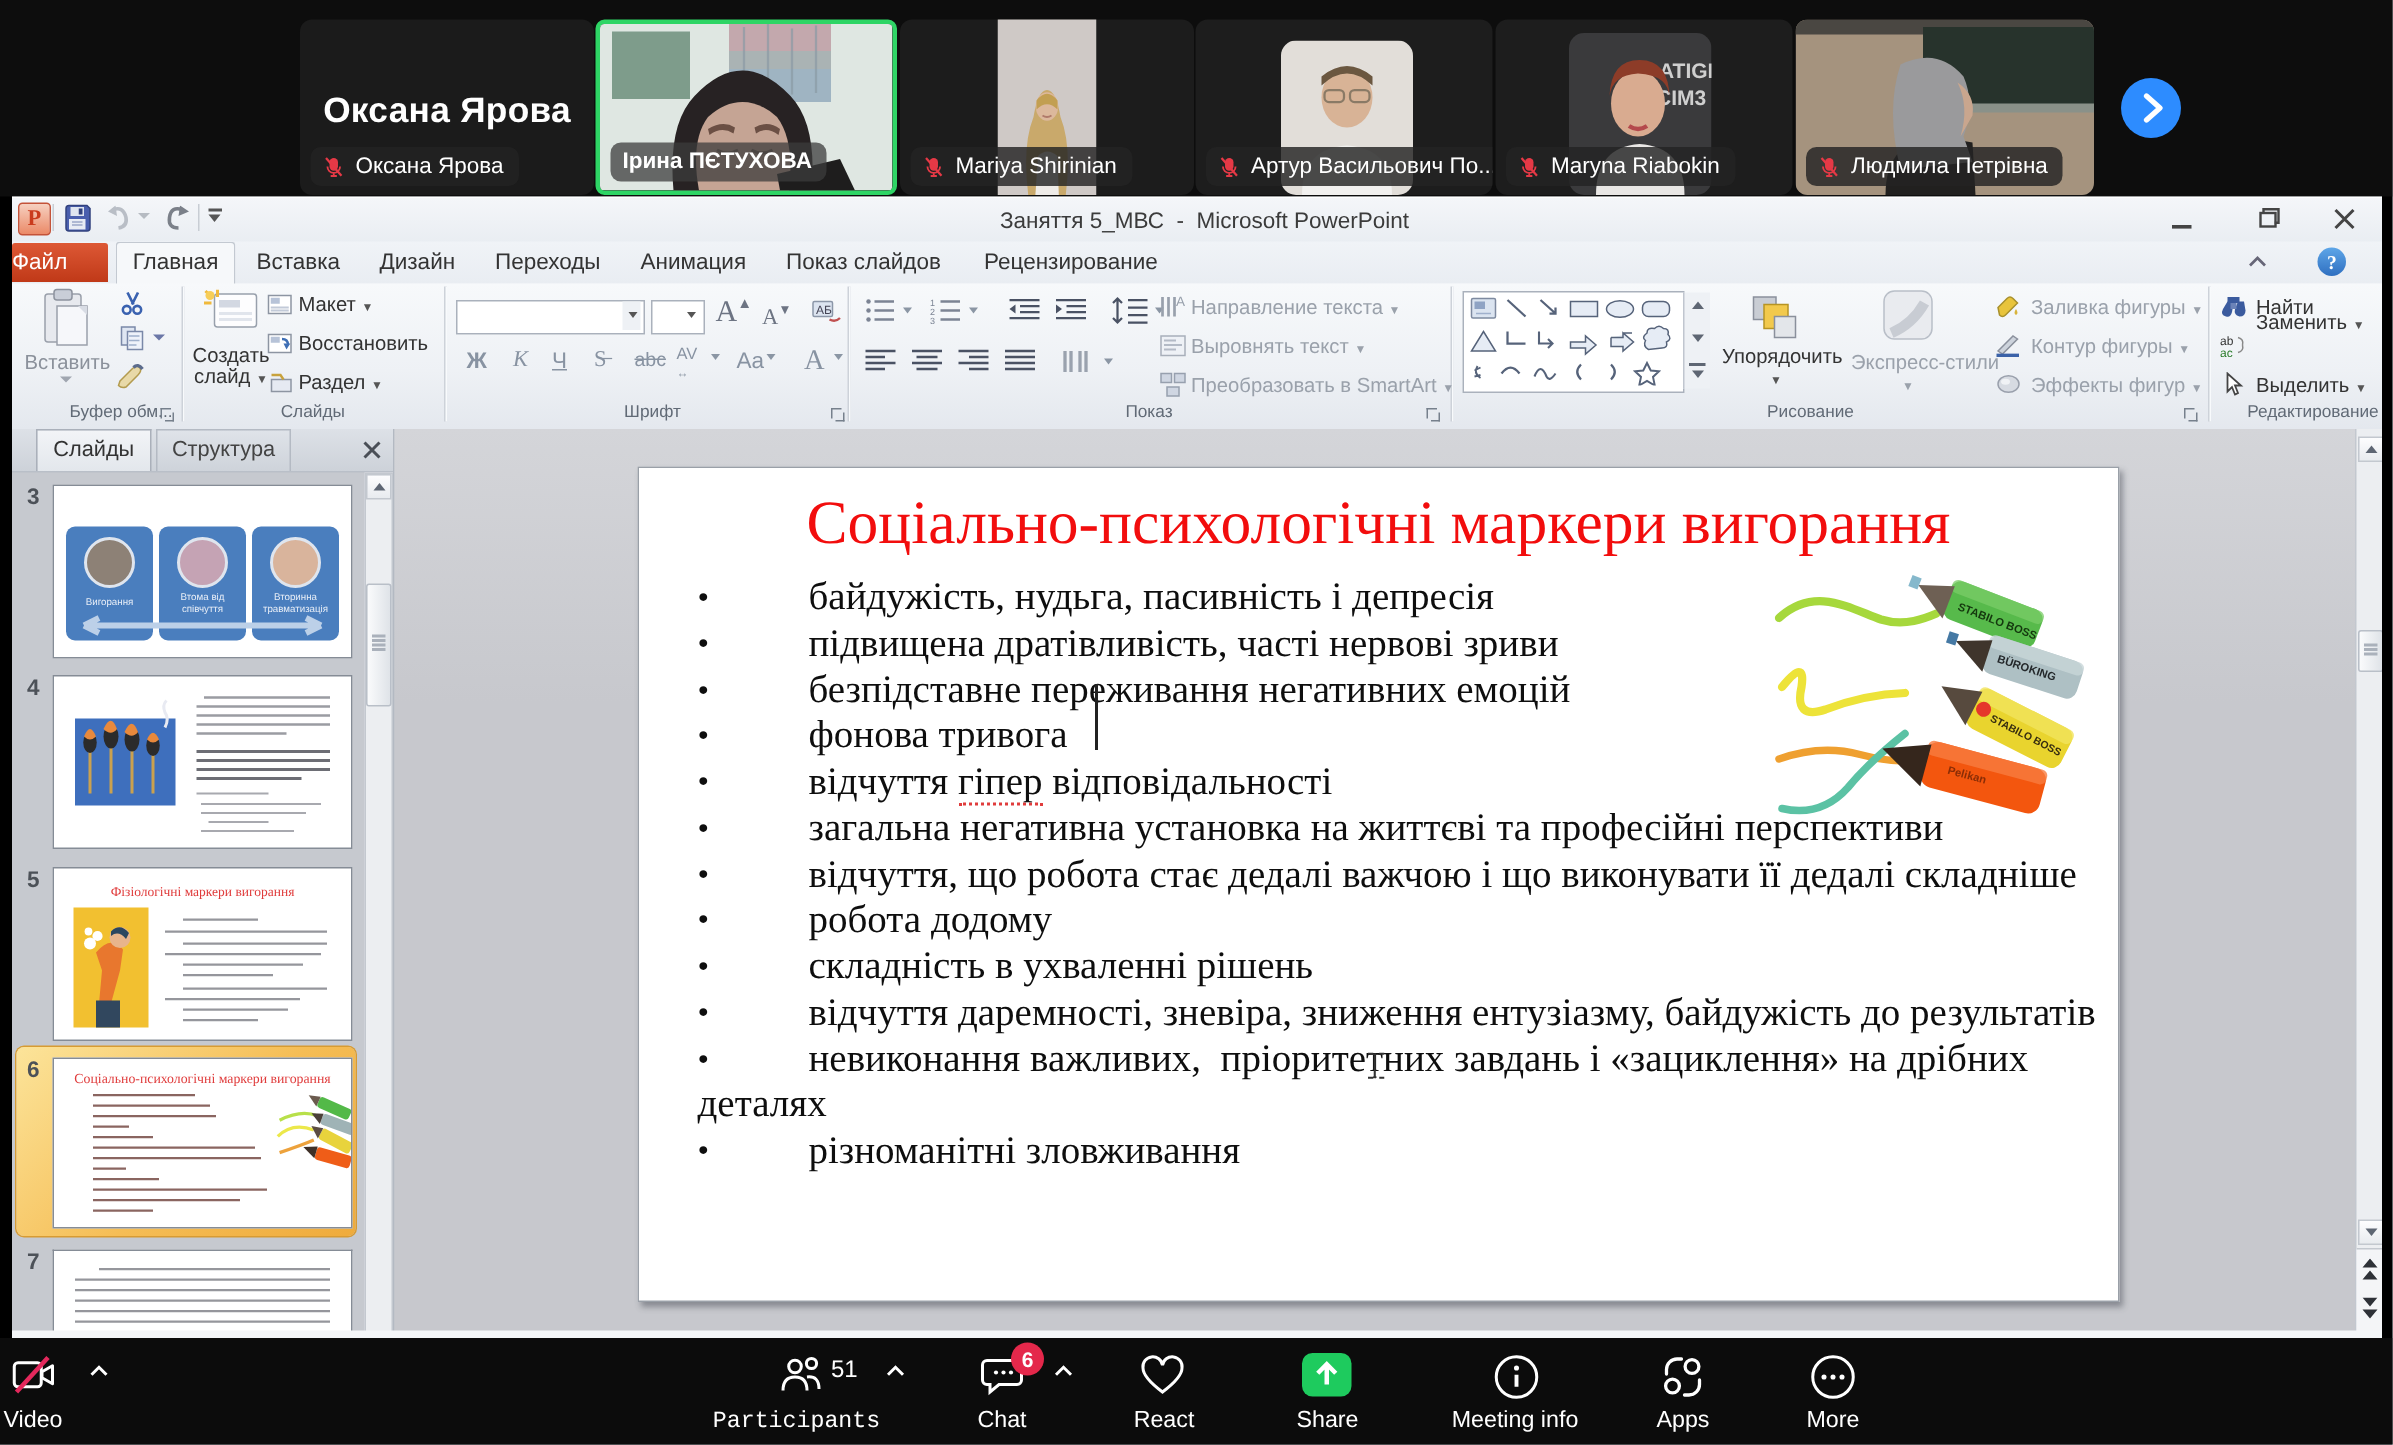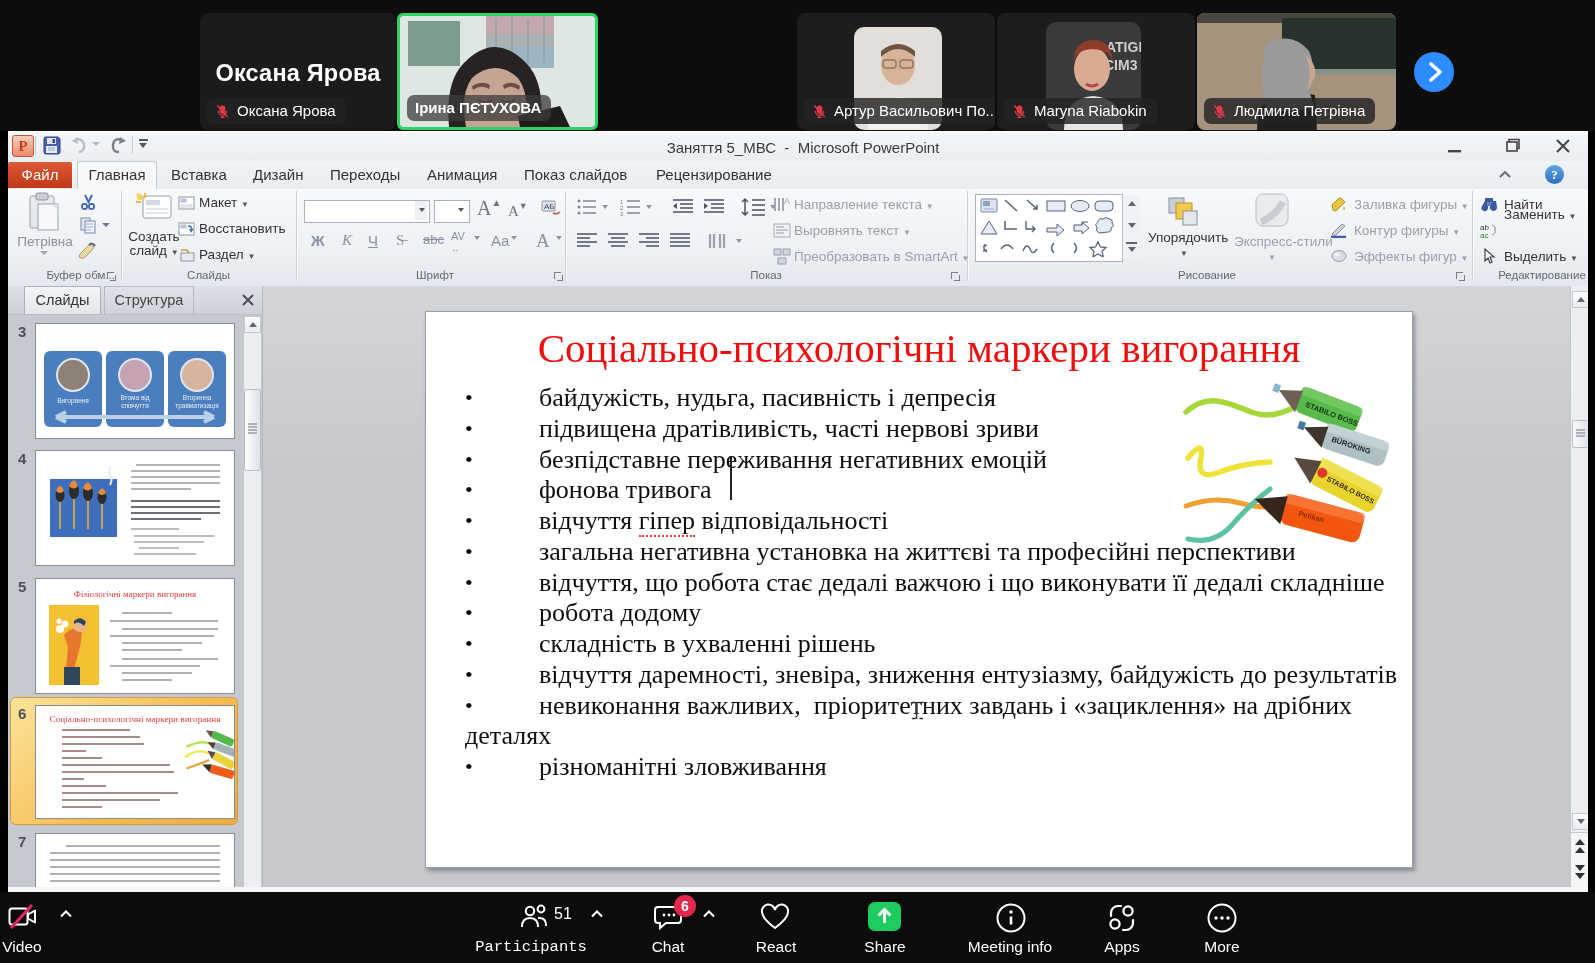--- a/index.html
+++ b/index.html
@@ -50,20 +50,35 @@
       <path d="M49 111 Q45 67 63 48 Q79 31 95 31 Q111 31 127 48 Q145 67 141 111 Z" fill="#272223"></path>
       <path d="M66 111 Q60 78 72 62 Q83 52 95 52 Q107 52 118 62 Q130 78 126 111 Z" fill="#c5a494"></path>
       <path d="M72 70 q10 -6 18 -1 l-1 4 q-8 -5 -16 1 z" fill="#6b4f44"></path>
       <path d="M103 69 q9 -5 17 1 l-1 4 q-8 -6 -15 -1 z" fill="#6b4f44"></path>
       <path d="M78 84 q7 4 14 0 M101 84 q7 4 14 0" stroke="#7a6257" stroke-width="2" fill="none"></path>
       <path d="M118 100 L160 90 L170 111 L120 111 Z" fill="#1e1d1d"></path>
     </svg>
     <div class="vlabel" style="background:rgba(60,60,60,.75);">Ірина ПЄТУХОВА</div>
   </div>
 
+  <div class="vtile" style="left:600px;width:196px;background:#1c1c1c;">
+    <svg class="abs" style="left:65px;top:-3px" width="66" height="124" viewBox="0 0 66 124">
+      <rect width="66" height="124" fill="#cfc9c6"></rect>
+      <path d="M21 124 Q16 88 24 68 Q27 50 33 50 Q39 50 42 68 Q50 88 45 124 Z" fill="#c9a96b"></path>
+      <ellipse cx="33" cy="61" rx="7.5" ry="9.5" fill="#dcb89c"></ellipse>
+      <path d="M26 57 Q33 48 40 57 L40 63 Q33 56 26 63 Z" fill="#c29f52"></path>
+      <path d="M30 67 q3 2 6 0" stroke="#b07a6a" stroke-width="1.2" fill="none"></path>
+      <path d="M25 124 L27 94 Q33 88 40 94 L41 124 Z" fill="#efece8"></path>
+    </svg>
+    <div class="vlabel"><svg width="15" height="15" viewBox="0 0 16 16">
+          <path d="M5 4.5v3a3 3 0 0 0 6 0v-3a3 3 0 0 0-6 0z" fill="#e63946"></path>
+          <path d="M3.5 7.5a4.5 4.5 0 0 0 9 0M8 12v2.2M5.8 14.2h4.4" stroke="#e63946" stroke-width="1.3" fill="none"></path>
+          <path d="M2.5 1.5 13.5 14" stroke="#e63946" stroke-width="1.6"></path>
+        </svg>Mariya Shirinian</div>
+  </div>
 
   <div class="vtile" style="left:797px;width:198px;background:#1d1d1d;">
     <svg class="abs" style="left:57px;top:14px" width="88" height="103" viewBox="0 0 88 103">
       <rect width="88" height="103" rx="10" fill="#e2ded9"></rect>
       <ellipse cx="44" cy="38" rx="17" ry="20" fill="#d8b396"></ellipse>
       <path d="M27 30 Q44 14 61 30 L61 24 Q44 10 27 24 Z" fill="#6b5740"></path>
       <path d="M14 103 Q14 72 44 70 Q74 72 74 103 Z" fill="#f2f1ef"></path>
       <rect x="29" y="33" width="13" height="8" rx="3" fill="none" stroke="#8a7a66" stroke-width="1.5"></rect>
       <rect x="46" y="33" width="13" height="8" rx="3" fill="none" stroke="#8a7a66" stroke-width="1.5"></rect>
     </svg>
@@ -149,21 +164,21 @@
     <svg class="abs" style="left:1488px;top:5px" width="30" height="18" viewBox="0 0 30 18">
         <rect x="11" y="5" width="10" height="9" fill="none" stroke="#444" stroke-width="1.6"></rect>
         <path d="M13 5 v-2.5 h10 v9 h-2.5" fill="none" stroke="#444" stroke-width="1.6"></path>
       </svg>
     <svg class="abs" style="left:1540px;top:5px" width="30" height="18" viewBox="0 0 30 18">
         <path d="M9 3 L21 15 M21 3 L9 15" stroke="#444" stroke-width="2"></path>
       </svg>
   </div>
 
   <div class="abs" style="left:0;top:30px;width:1580px;height:28px;background:linear-gradient(#f0f3f7,#e9edf2);">
-    <div class="abs" style="left:0px;top:1px;width:64px;height:26px;background:linear-gradient(#dd5835,#c03918);border-radius:2px 2px 0 0;color:#fff;font-size:15px;text-align:center;line-height:26px;">Файл</div>
+    <div class="abs" style="left:0px;top:1px;width:64px;height:26px;background:linear-gradient(#dd5835,#c03918);border-radius:2px 2px 0 0;color:#fff;font-size:15px;line-height:26px;">Файл</div>
     <div class="abs" style="left:69px;top:0px;width:78px;height:28px;background:#f6f8fa;border:1px solid #c3c9d1;border-bottom:none;border-radius:3px 3px 0 0;color:#333;font-size:15px;text-align:center;line-height:26px;">Главная</div>
     <div class="abs" style="left:163px;top:0;color:#333;font-size:15px;line-height:28px;">Вставка</div>
     <div class="abs" style="left:245px;top:0;color:#333;font-size:15px;line-height:28px;">Дизайн</div>
     <div class="abs" style="left:322px;top:0;color:#333;font-size:15px;line-height:28px;">Переходы</div>
     <div class="abs" style="left:419px;top:0;color:#333;font-size:15px;line-height:28px;">Анимация</div>
     <div class="abs" style="left:516px;top:0;color:#333;font-size:15px;line-height:28px;">Показ слайдов</div>
     <div class="abs" style="left:648px;top:0;color:#333;font-size:15px;line-height:28px;">Рецензирование</div>
     <div class="abs" style="left:775px;top:0;color:#333;font-size:15px;line-height:28px;margin-top:28px;">Вид</div>
     <svg class="abs" style="left:1488px;top:7px" width="18" height="14" viewBox="0 0 18 14">
         <path d="M4 9 9 4 14 9" stroke="#667" stroke-width="1.8" fill="none"></path>
@@ -189,21 +204,21 @@
       <div class="glaunch" style="left:544px;"></div>
       <div class="glaunch" style="left:941px;"></div>
       <div class="glaunch" style="left:1446px;"></div>
 
     <svg class="abs" style="left:18px;top:3px" width="38" height="44" viewBox="0 0 38 44">
       <rect x="4" y="4" width="24" height="32" rx="2" fill="#e7e9ee" stroke="#9aa0ab"></rect>
       <rect x="10" y="1" width="12" height="7" rx="2" fill="#c9ced8" stroke="#8d939e"></rect>
       <rect x="12" y="12" width="20" height="26" fill="#f6f7fa" stroke="#9aa0ab"></rect>
       <path d="M26 12 h6 l0 6" fill="#d8dce4"></path>
     </svg>
-    <div class="rtxt" style="left:6px;top:46px;width:62px;text-align:center;color:#8b919b;">Петрівна</div>
+    <div class="rtxt" style="left:6px;top:46px;width:62px;text-align:center;color:#8b919b;">Вставить</div>
     <div class="abs" style="left:32px;top:62px;width:0;height:0;border-left:4px solid transparent;border-right:4px solid transparent;border-top:4px solid #a0a6b0;"></div>
     <svg class="abs" style="left:72px;top:5px" width="17" height="17" viewBox="0 0 17 17">
         <path d="M5 1 L9 9 M12 1 L8 9" stroke="#3a62b0" stroke-width="1.8"></path>
         <circle cx="4.5" cy="12.5" r="2.6" fill="none" stroke="#3a62b0" stroke-width="1.7"></circle>
         <circle cx="11.5" cy="12.5" r="2.6" fill="none" stroke="#3a62b0" stroke-width="1.7"></circle>
       </svg>
     <svg class="abs" style="left:72px;top:28px" width="17" height="17" viewBox="0 0 17 17">
         <rect x="1" y="1" width="9" height="12" fill="#dfe6f2" stroke="#7a88a8"></rect>
         <rect x="5" y="4" width="10" height="12" fill="#eef2fa" stroke="#7a88a8"></rect>
         <path d="M6 7h7M6 10h7M6 13h5" stroke="#9fb0cc" stroke-width="1"></path>

